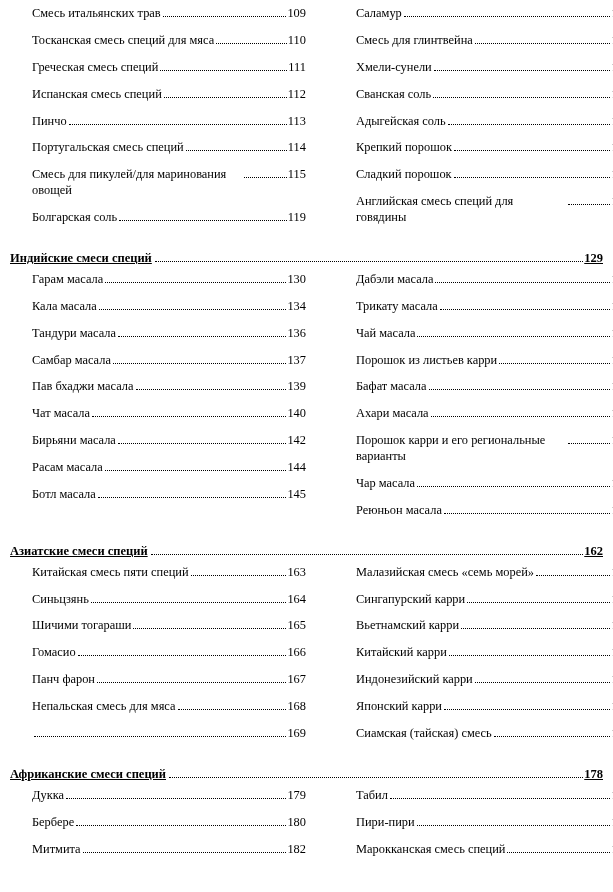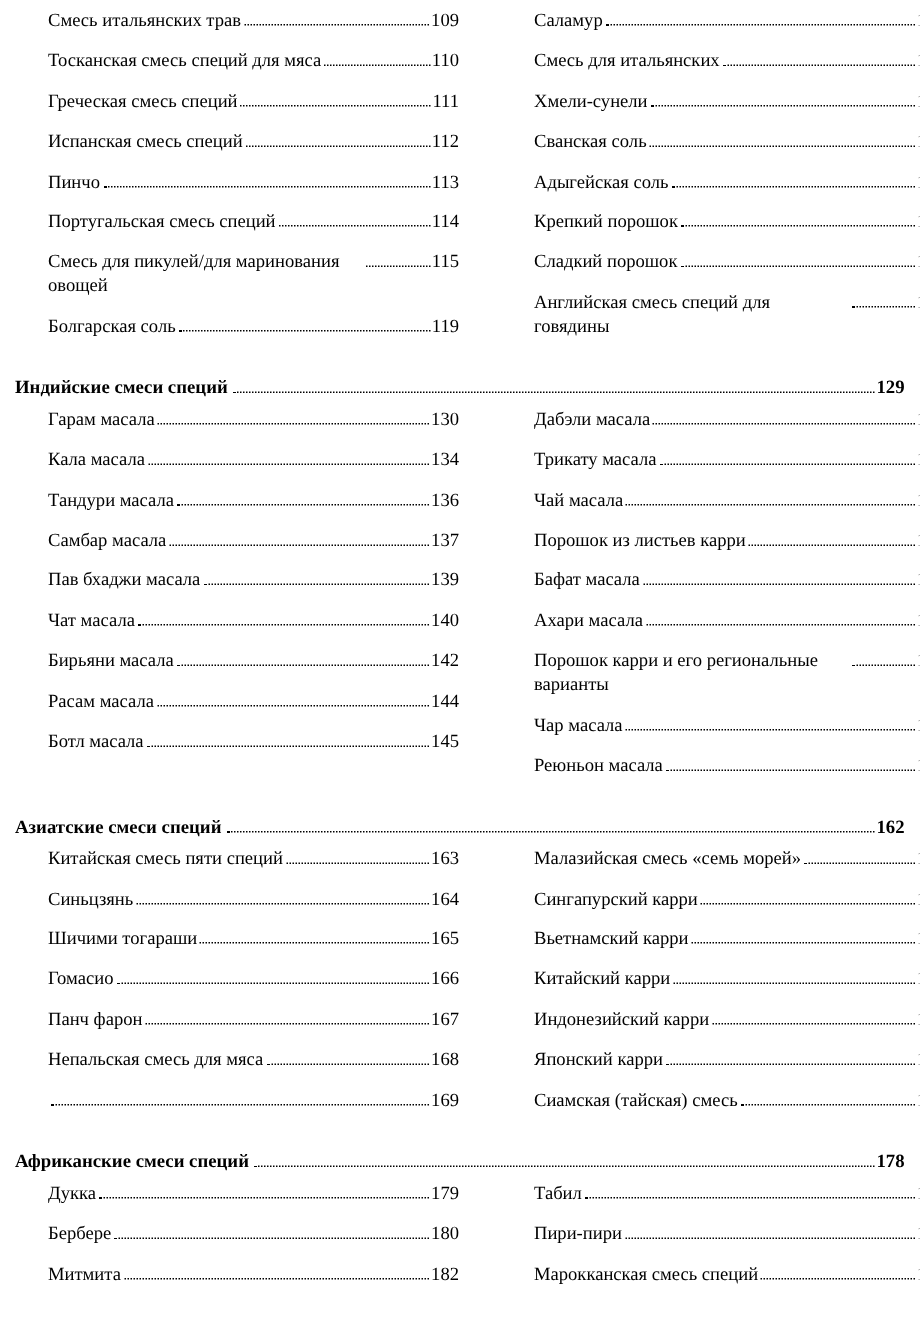--- a/index.html
+++ b/index.html
@@ -34,20 +34,21 @@
   .col-right { padding-left: 10px; }
 
   
   .section-head {
     display: flex;
     align-items: baseline;
     font-weight: bold;
     font-size: 12.5px;
     margin: 14px 0 6px 0;
     width: 593px;
+    text-decoration: underline;
   }
   .section-head .sec-title {
     white-space: nowrap;
   }
   .section-head .leader {
     flex: 1 1 auto;
     border-bottom: 1px dotted #000;
     margin: 0 1px 3px 3px;
     height: 0;
   }
@@ -127,21 +128,21 @@
             <span class="pg">119</span>
           </div>
         </div>
         <div class="col col-right">
           <div class="entry">
             <span class="txt">Саламур</span>
             <span class="leader"></span>
             <span class="pg">120</span>
           </div>
           <div class="entry">
-            <span class="txt">Смесь для итальянских</span>
+            <span class="txt">Смесь для глинтвейна</span>
             <span class="leader"></span>
             <span class="pg">121</span>
           </div>
           <div class="entry">
             <span class="txt">Хмели-сунели</span>
             <span class="leader"></span>
             <span class="pg">122</span>
           </div>
           <div class="entry">
             <span class="txt">Сванская соль</span>

